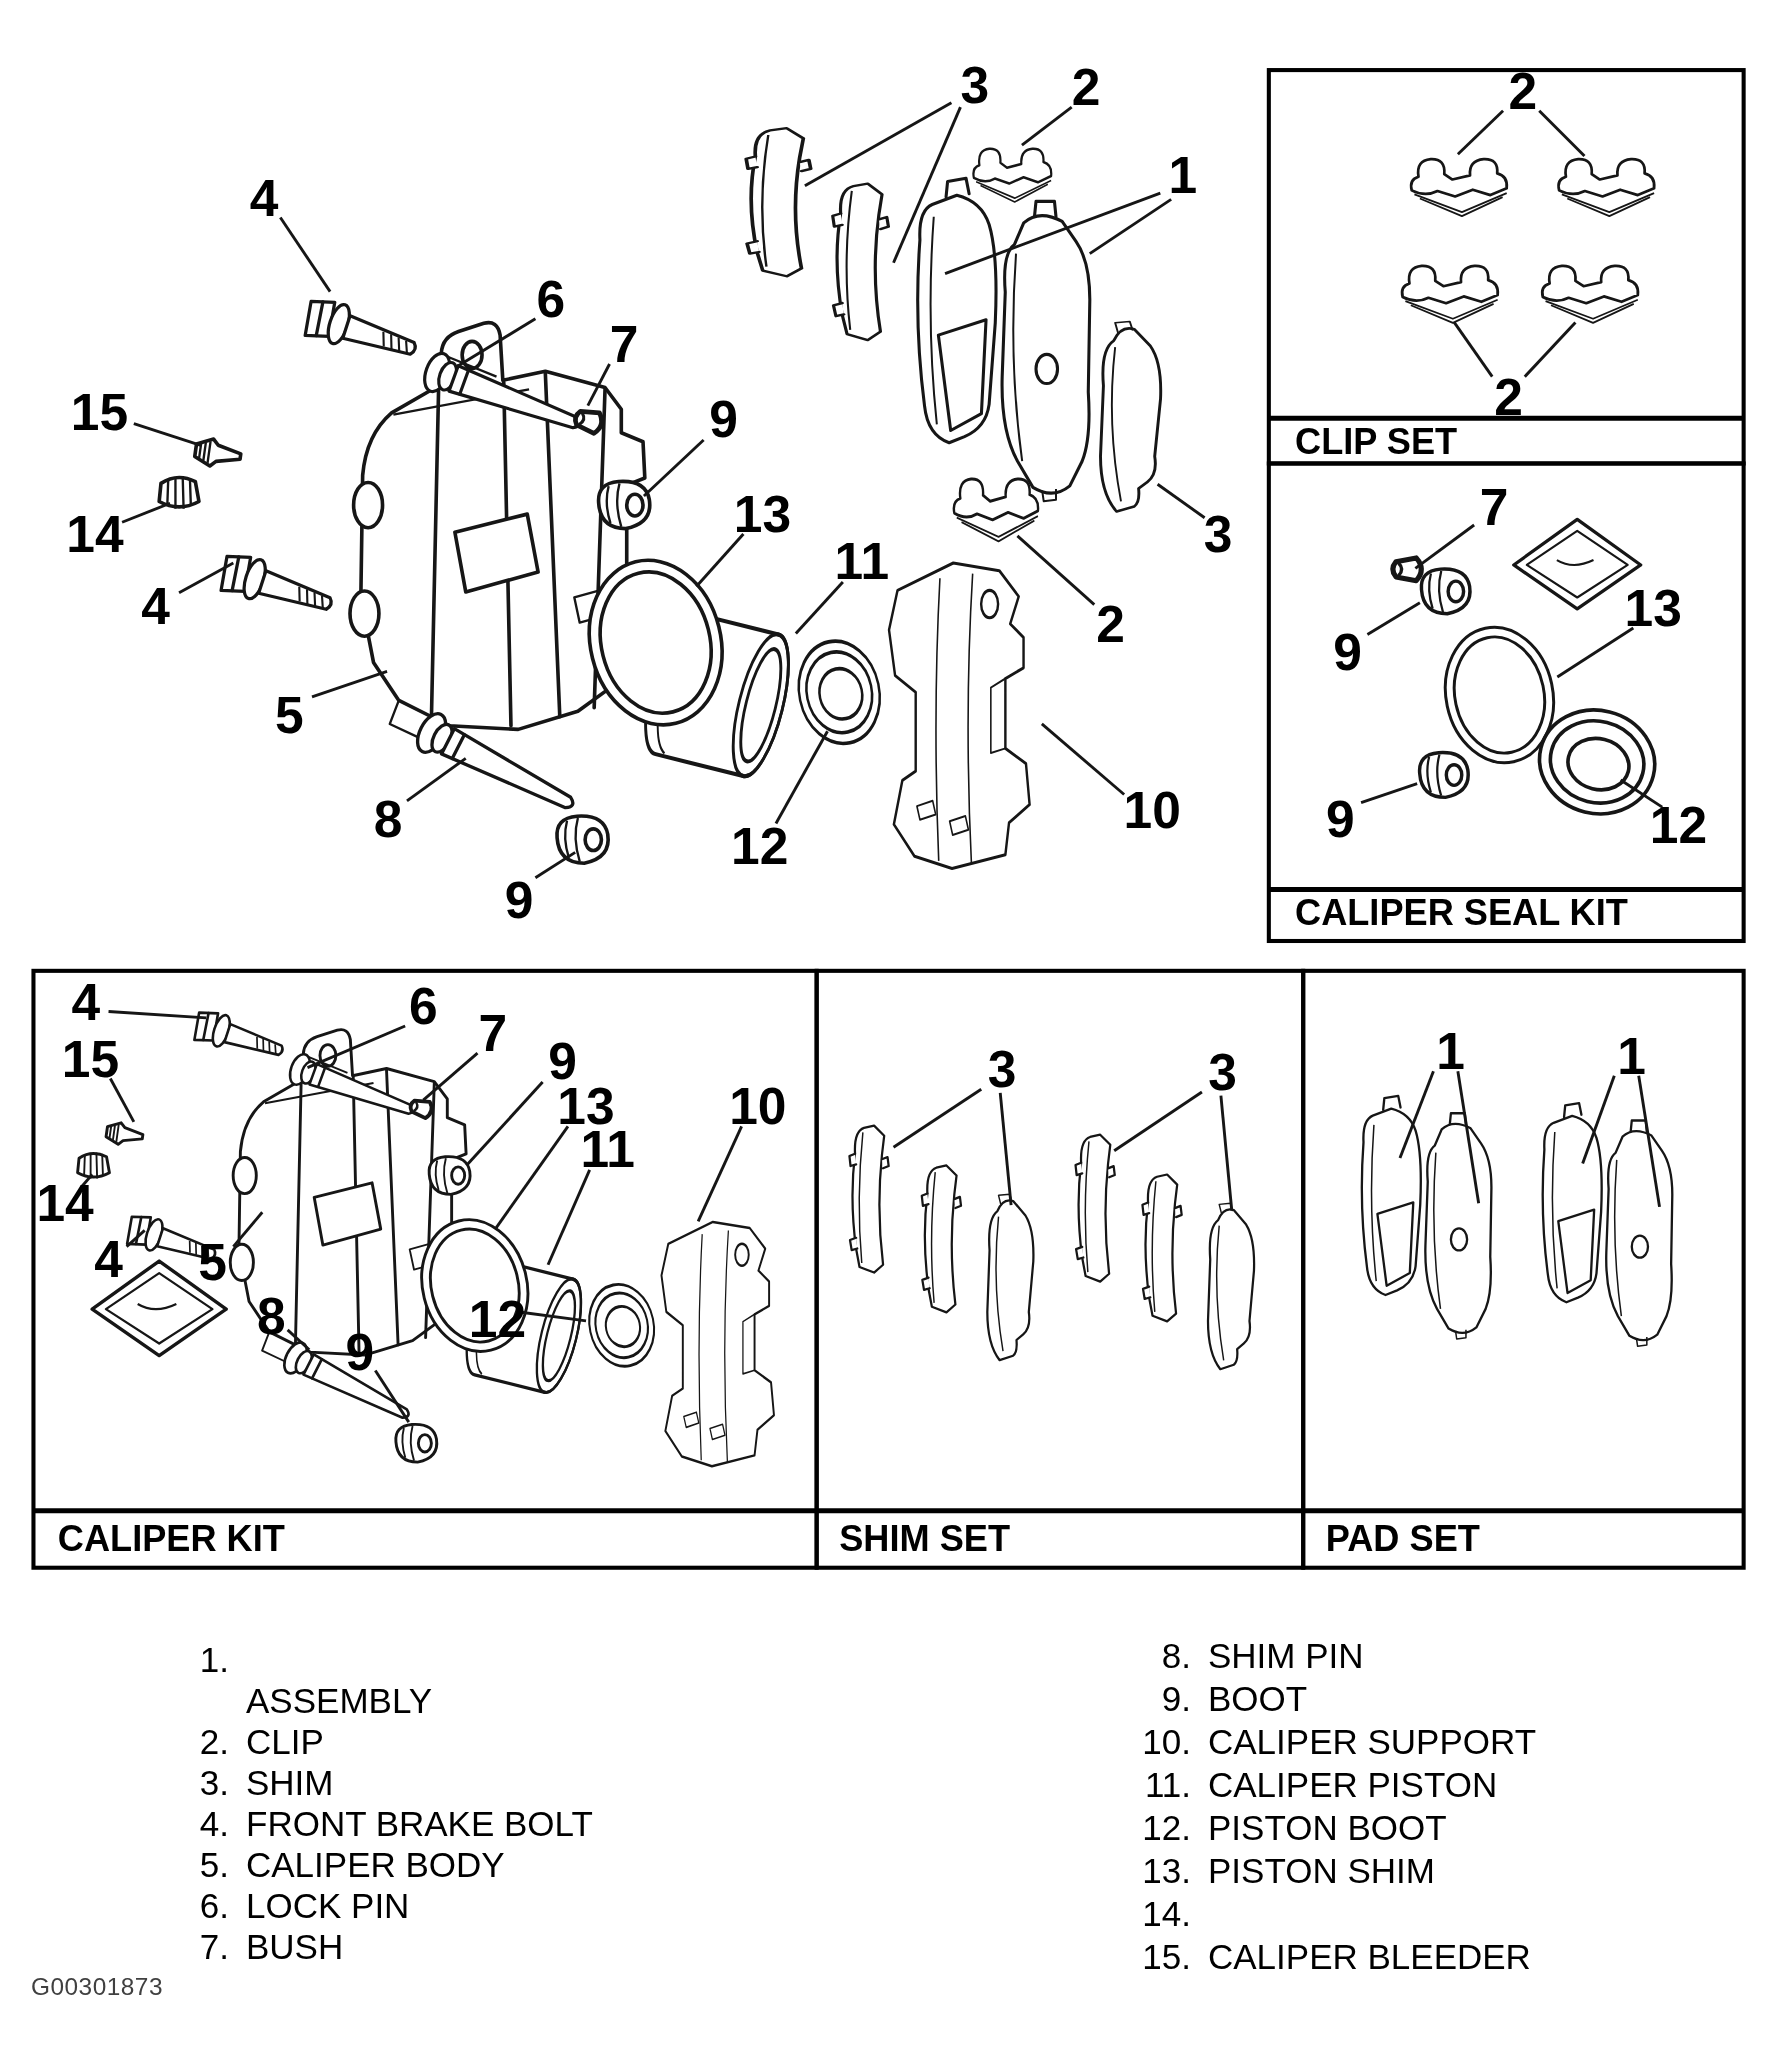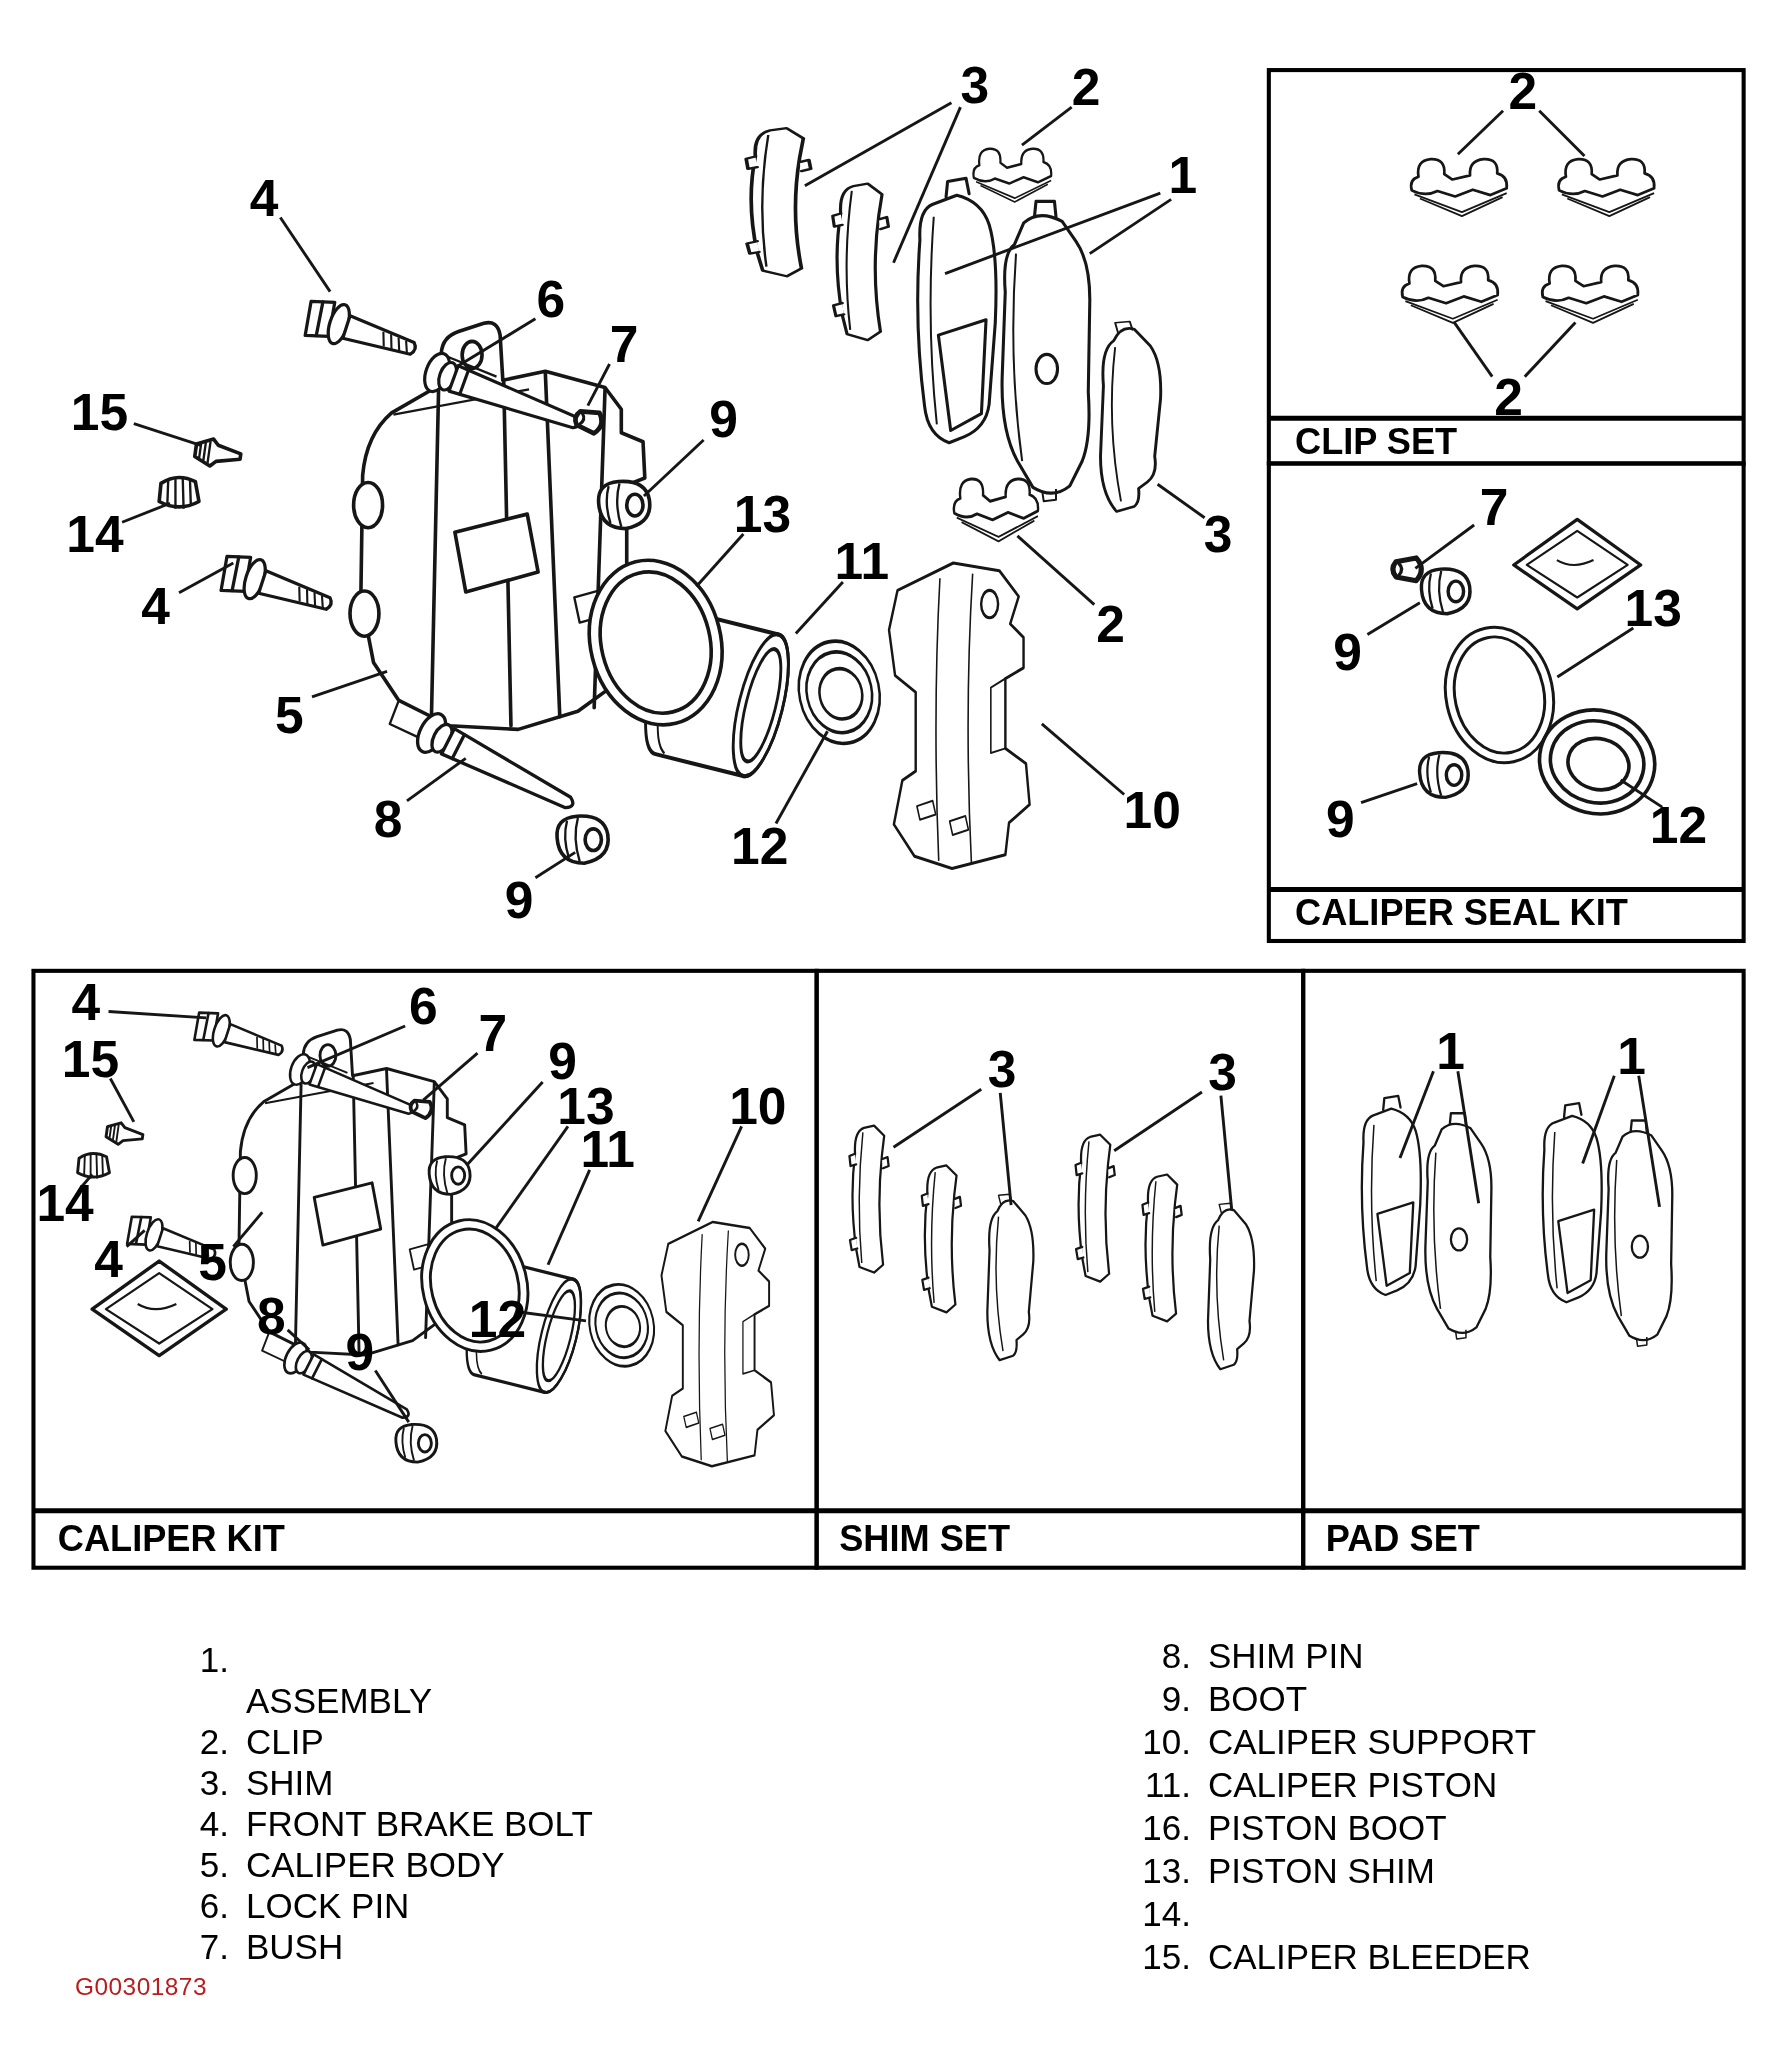--- a/index.html
+++ b/index.html
@@ -16,21 +16,21 @@
   .box{fill:none;stroke:#000;stroke-width:4.5;}
   .divider{stroke:#000;stroke-width:5.5;}
   .legend{position:absolute;color:#000;font-size:35px;font-weight:400;}
   #legend-left{left:169px;top:1639px;}
   #legend-right{left:1131px;top:1634px;}
   #legend-left .lrow{height:41px;line-height:41px;}
   #legend-right .lrow{height:43px;line-height:43px;}
   .lrow{display:flex;white-space:nowrap;}
   .lnum{display:inline-block;width:60px;text-align:right;flex:none;}
   .ltxt{padding-left:17px;}
-  #figcode{position:absolute;left:31px;top:1973px;font-size:24.4px;letter-spacing:0.5px;color:#b91c1c;margin-left:44px;}
+  #figcode{position:absolute;left:31px;top:1973px;font-size:24.4px;letter-spacing:0.5px;color:#404040;}
 </style>
 </head>
 <body>
 
 <div id="page">
 
 <svg width="1778" height="2071" viewBox="0 0 1966 2289">
 
   <defs>
 
@@ -388,21 +388,21 @@
       </div>
       <div class="lrow">
         <span class="lnum">10.</span>
         <span class="ltxt">CALIPER SUPPORT</span>
       </div>
       <div class="lrow">
         <span class="lnum">11.</span>
         <span class="ltxt">CALIPER PISTON</span>
       </div>
       <div class="lrow">
-        <span class="lnum">16.</span>
+        <span class="lnum">12.</span>
         <span class="ltxt">PISTON BOOT</span>
       </div>
       <div class="lrow">
         <span class="lnum">13.</span>
         <span class="ltxt">PISTON SHIM</span>
       </div>
       <div class="lrow">
         <span class="lnum">14.</span>
       </div>
       <div class="lrow">

